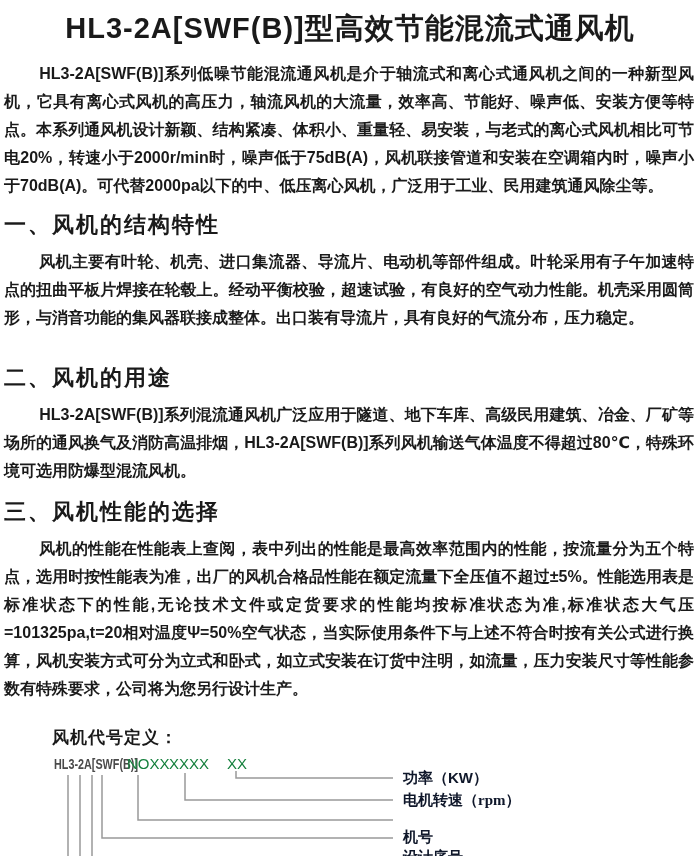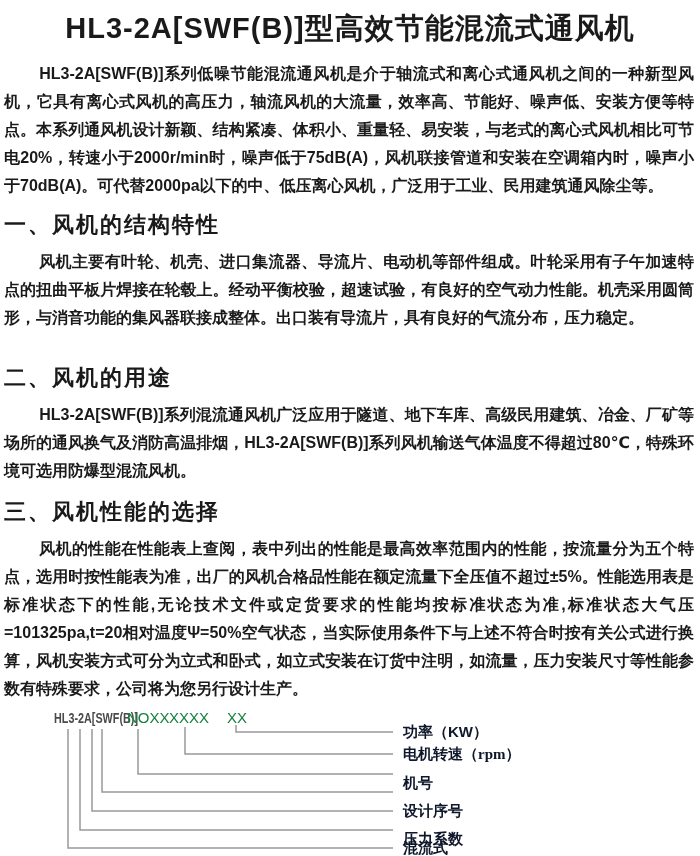--- a/index.html
+++ b/index.html
@@ -101,20 +101,21 @@
 
   <h2 class="sec-heading">一、风机的结构特性</h2>
   <p class="para">风机主要有叶轮、机壳、进口集流器、导流片、电动机等部件组成。叶轮采用有子午加速特点的扭曲平板片焊接在轮毂上。经动平衡校验，超速试验，有良好的空气动力性能。机壳采用圆筒形，与消音功能的集风器联接成整体。出口装有导流片，具有良好的气流分布，压力稳定。</p>
 
   <h2 class="sec-heading gap-lg">二、风机的用途</h2>
   <p class="para">HL3-2A[SWF(B)]系列混流通风机广泛应用于隧道、地下车库、高级民用建筑、冶金、厂矿等场所的通风换气及消防高温排烟，HL3-2A[SWF(B)]系列风机输送气体温度不得超过80℃，特殊环境可选用防爆型混流风机。</p>
 
   <h2 class="sec-heading gap-md">三、风机性能的选择</h2>
   <p class="para">风机的性能在性能表上查阅，表中列出的性能是最高效率范围内的性能，按流量分为五个特点，选用时按性能表为准，出厂的风机合格品性能在额定流量下全压值不超过±5%。性能选用表是标准状态下的性能,无论技术文件或定货要求的性能均按标准状态为准,标准状态大气压=101325pa,t=20相对温度Ψ=50%空气状态，当实际使用条件下与上述不符合时按有关公式进行换算，风机安装方式可分为立式和卧式，如立式安装在订货中注明，如流量，压力安装尺寸等性能参数有特殊要求，公司将为您另行设计生产。</p>
 
+  <div class="code-def-heading">风机代号定义：</div>
 
   <div class="diagram">
 
     <svg width="700" height="165" viewBox="0 0 700 165">
       <g stroke="#999999" stroke-width="1.5" fill="none">
         <polyline points="68,22 68,141 393,141"></polyline>
         <polyline points="80,22 80,123 393,123"></polyline>
         <polyline points="92,22 92,104 393,104"></polyline>
         <polyline points="102,22 102,85 393,85"></polyline>
         <polyline points="138,22 138,67 393,67"></polyline>
@@ -123,20 +124,20 @@
       </g>
     </svg>
 
     <span class="code-part condensed" style="left:54px;">HL3-2A[SWF(B)]</span>
     <span class="code-part" style="left:127px;">NOXX</span>
     <span class="code-part" style="left:169px;">XXXX</span>
     <span class="code-part" style="left:227px;">XX</span>
 
     <span class="diagram-label" style="top:25px;">功率（KW）</span>
     <span class="diagram-label" style="top:47px;font-family:Liberation Serif, serif;">电机转速（rpm）</span>
-    <span class="diagram-label" style="top:76px;">机号</span>
+    <span class="diagram-label" style="top:84px;">机号</span>
     <span class="diagram-label" style="top:104px;">设计序号</span>
     <span class="diagram-label" style="top:132px;">压力系数</span>
     <span class="diagram-label" style="top:141px;">混流式</span>
 
   </div>
 
 </div>
 
 </body></html>

